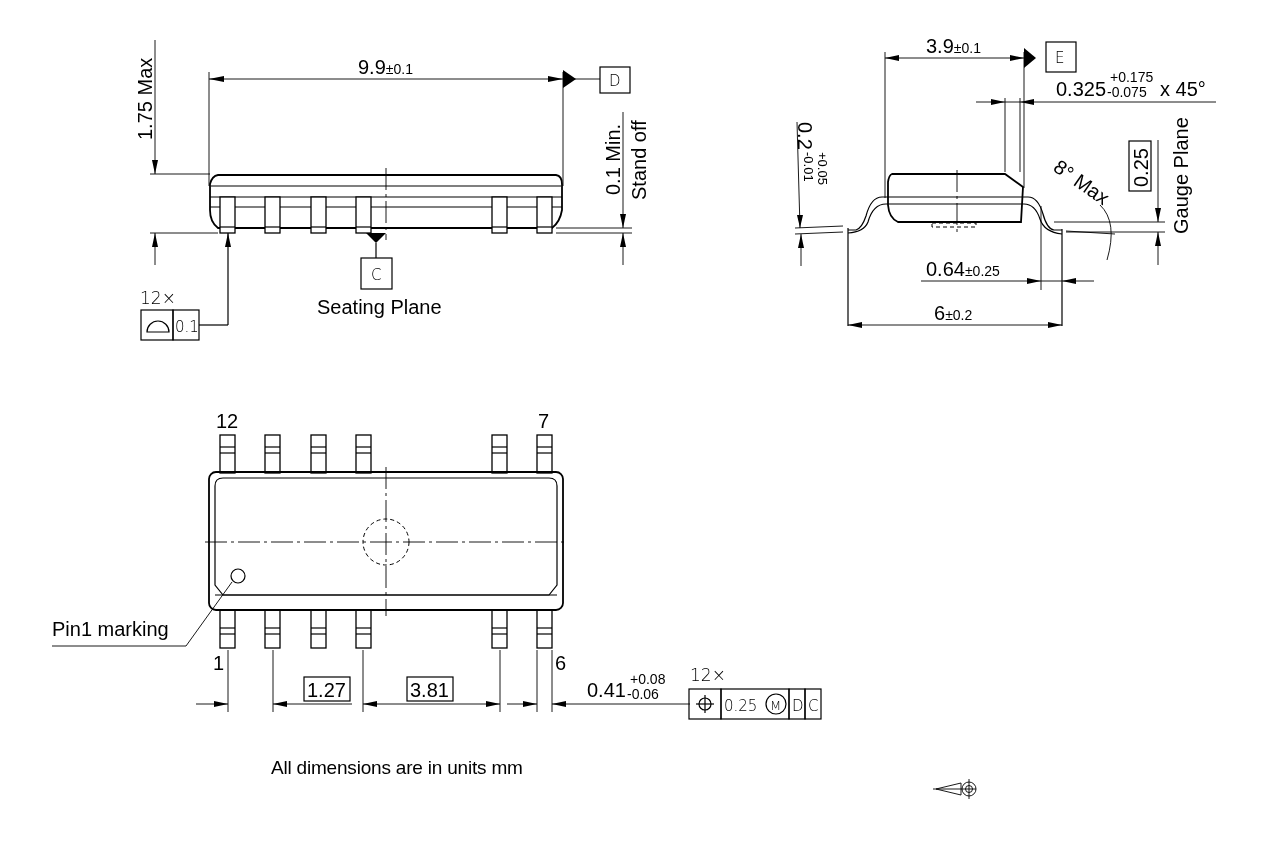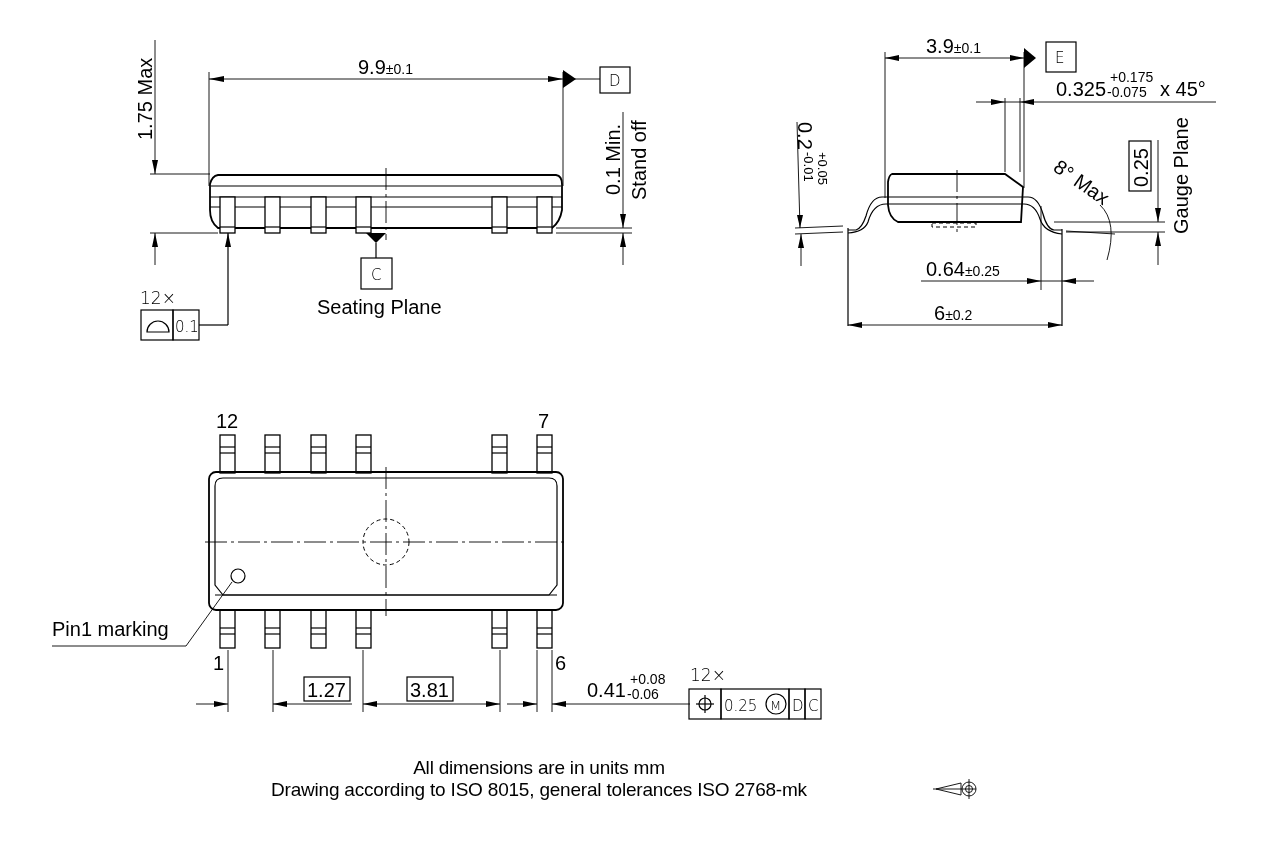--- a/index.html
+++ b/index.html
@@ -10,21 +10,21 @@
   .thick { stroke: #000; stroke-width: 1.8; fill: none; }
   .dash { stroke: #000; stroke-width: 1; fill: none; stroke-dasharray: 4 3; }
   .center { stroke: #000; stroke-width: 0.9; fill: none; stroke-dasharray: 22 4 3 4; }
   .pin { stroke: #000; stroke-width: 1.3; fill: #fff; }
   .arrow { fill: #000; stroke: none; }
   .t { font-family: "Liberation Sans", sans-serif; fill: #000; }
   .big { font-size: 20px; }
   .sm { font-size: 14px; }
   .iso { font-family: "DejaVu Sans", sans-serif; font-size: 15px; fill: #000; font-weight: 300; }
   .notes { position: absolute; left: 271px; top: 757px; font-size: 19px; line-height: 22px; letter-spacing: -0.2px; }
-  .notes div { white-space: nowrap; text-align: center; }
+  .notes div { white-space: nowrap; }
 </style>
 </head>
 <body>
 
 <svg width="1280" height="862" viewBox="0 0 1280 862" xmlns="http://www.w3.org/2000/svg">
 
   <g>
 
     <path class="thick" d="M218,175 L556,175 Q562,176 562,184 L562,210 Q560,222 552,228 L218,228 Q210,222 210,210 L210,184 Q212,176 218,175 Z"></path>
     <line class="ln" x1="211" y1="186" x2="561" y2="186"></line>
@@ -268,14 +268,13 @@
     <path class="thin" d="M936,789 L961,783 L961,795 Z"></path>
     <line class="thin" x1="933" y1="789" x2="976" y2="789"></line>
     <circle class="thin" cx="969" cy="789" r="7"></circle>
     <circle class="thin" cx="969" cy="789" r="3.5"></circle>
     <line class="thin" x1="969" y1="779" x2="969" y2="799"></line>
   </g>
 </svg>
 
 <div class="notes">
   <div>All dimensions are in units mm</div>
-  <div>Drawing according to ISO 8015, general tolerances ISO 2768-mk</div>
 </div>
 
 </body></html>

